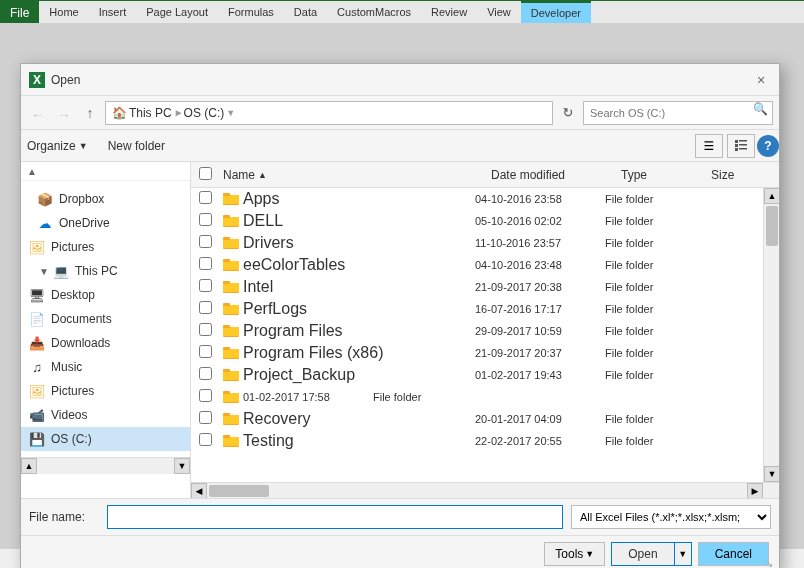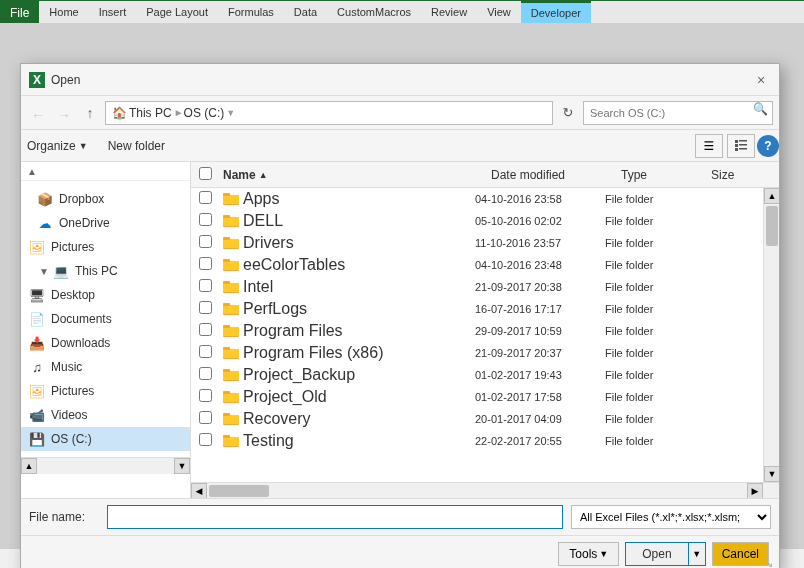--- a/index.html
+++ b/index.html
@@ -300,21 +300,21 @@
       padding: 0 8px;
     }
     .col-check {
       width: 24px;
       flex-shrink: 0;
     }
     .col-name {
       flex: 2;
       font-size: 11px;
       color: #333;
-      font-weight: 700;
+      font-weight: 400;
       cursor: pointer;
       display: flex;
       align-items: center;
       gap: 3px;
     }
     .col-date {
       width: 130px;
       font-size: 11px;
       color: #333;
       font-weight: 500;
@@ -472,22 +472,22 @@
       width: 18px;
       background: #f0f0f0;
       border: 1px solid #0078d7;
       cursor: pointer;
       display: flex;
       align-items: center;
       justify-content: center;
       font-size: 9px;
     }
     .cancel-btn {
-      padding: 4px 9px;
-      background: #eab308;
+      padding: 4px 16px;
+      background: #7dd3fc;
       border: 1px solid #bbb;
       cursor: pointer;
       font-size: 12px;
     }
 
     
     .resize-handle {
       position: absolute;
       bottom: 2px;
       right: 2px;
@@ -867,21 +867,20 @@
     <div class="file-check">
       <input type="checkbox" style="margin: 0px;">
     </div>
     <div class="file-icon">
       <svg class="folder-icon-svg" viewBox="0 0 16 14" fill="none" xmlns="http://www.w3.org/2000/svg">
         <rect x="0" y="4" width="16" height="10" rx="1" fill="#f9a825"></rect>
         <rect x="0" y="4" width="16" height="9" rx="1" fill="#ffca28"></rect>
         <rect x="0" y="2" width="7" height="3" rx="1" fill="#f9a825"></rect>
       </svg>
     </div>
-    <div class="file-name">Project_Old</div>
     <div class="file-date">01-02-2017 17:58</div>
     <div class="file-type">File folder</div>
     <div class="file-size"></div>
   </div>
                   <div class="file-row">
     <div class="file-check">
       <input type="checkbox" style="margin: 0px;">
     </div>
     <div class="file-icon">
       <svg class="folder-icon-svg" viewBox="0 0 16 14" fill="none" xmlns="http://www.w3.org/2000/svg">

